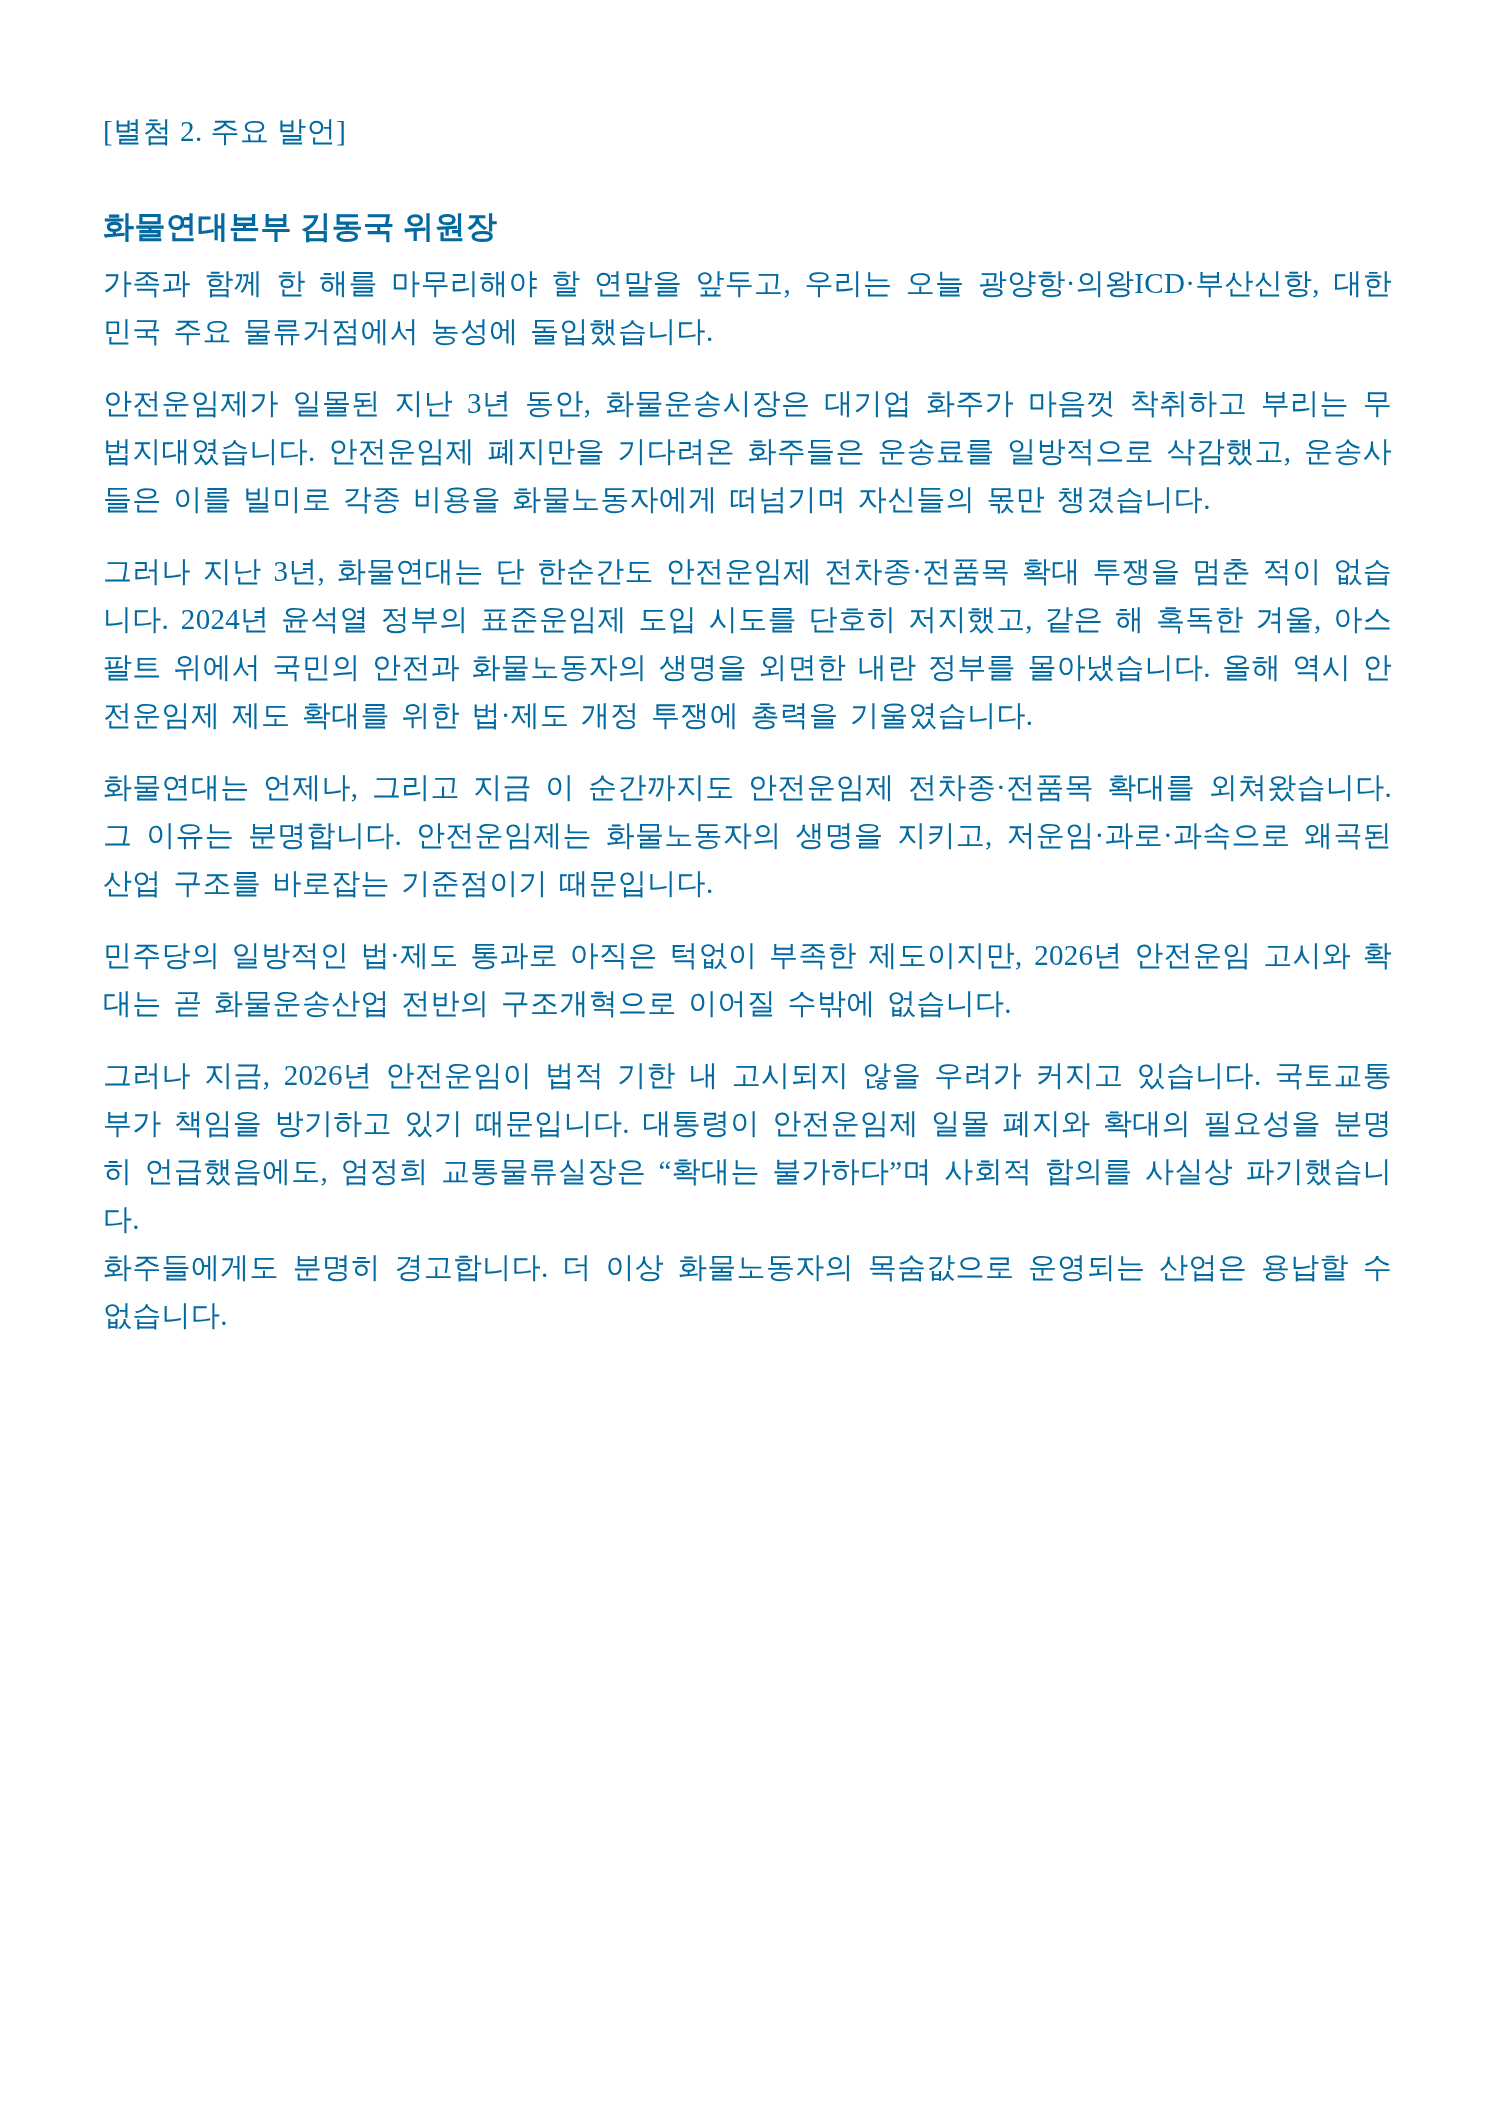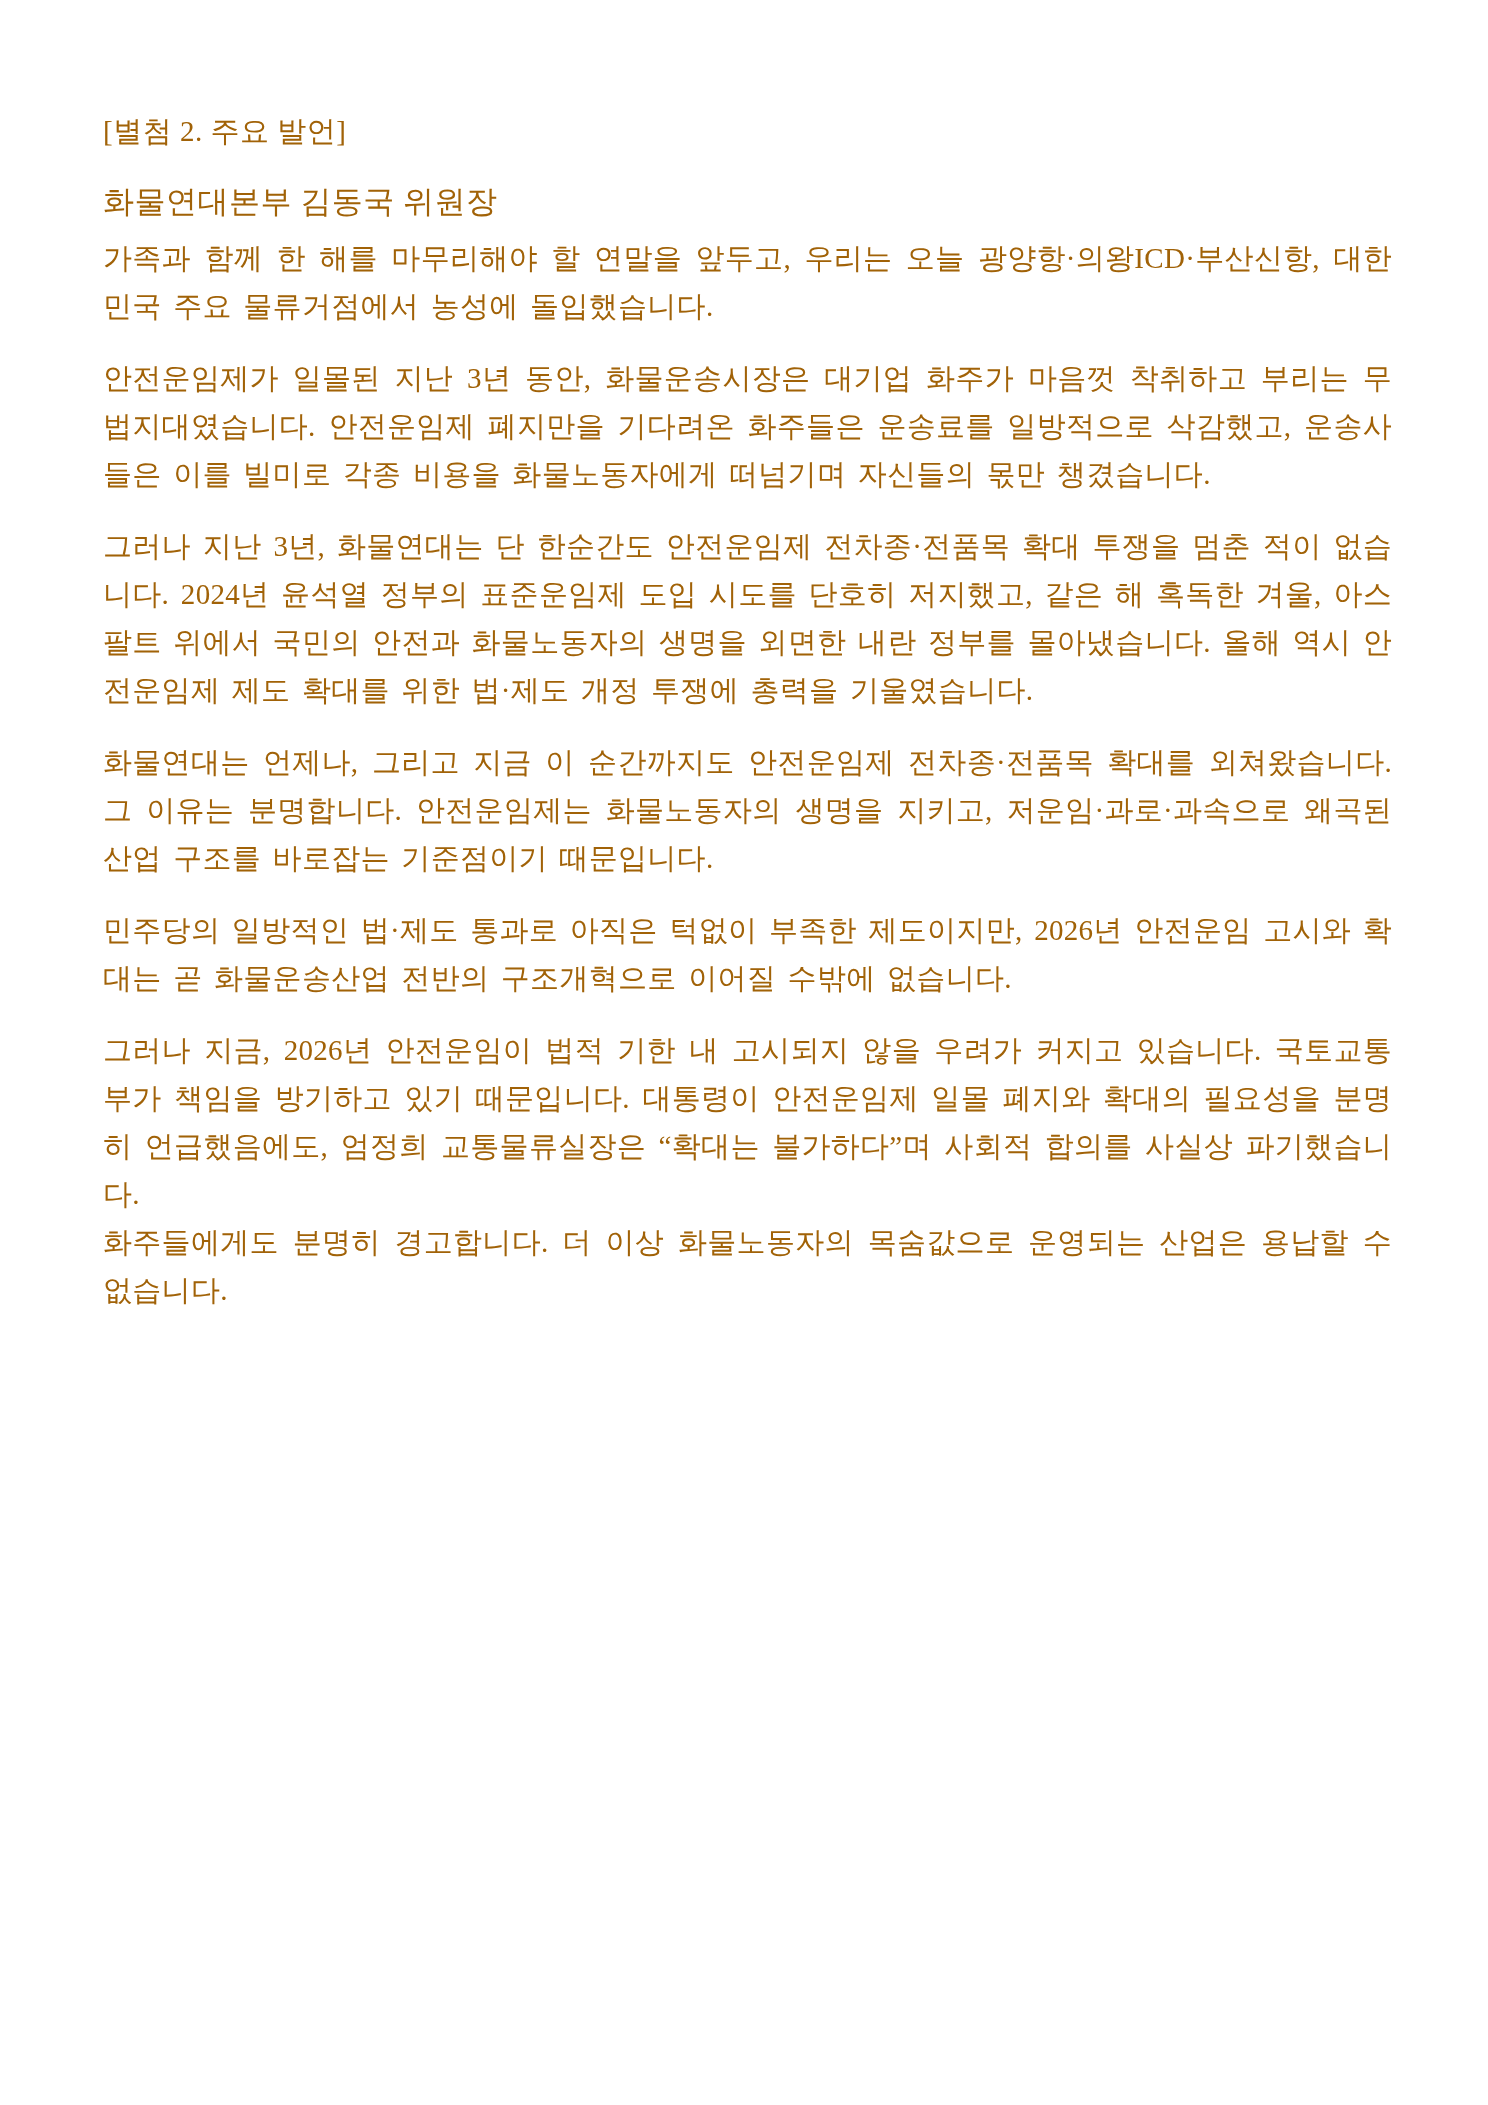--- a/index.html
+++ b/index.html
@@ -5,36 +5,36 @@
   html, body {
     margin: 0;
     padding: 0;
     background: #ffffff;
   }
   .page {
     position: relative;
     width: 1488px;
     height: 1683px;
     background: #ffffff;
-    color: #a16207;
+    color: #0369a1;
     font-family: "Liberation Serif", "DejaVu Serif", serif;
     box-sizing: border-box;
     padding: 107px 96px 0 103px;
     overflow: hidden;
   }
   .attachment-header {
     font-size: 29px;
     line-height: 48px;
     letter-spacing: 0.5px;
   }
   .speaker-title {
     font-size: 31px;
     line-height: 48px;
-    font-weight: normal;
-    margin-top: 23px;
+    font-weight: bold;
+    margin-top: 48px;
     letter-spacing: 0.5px;
   }
   .para {
     font-size: 29px;
     line-height: 48px;
     margin-top: 24px;
     text-align: justify;
     text-align-last: left;
     word-break: break-all;
     word-spacing: 4px;

